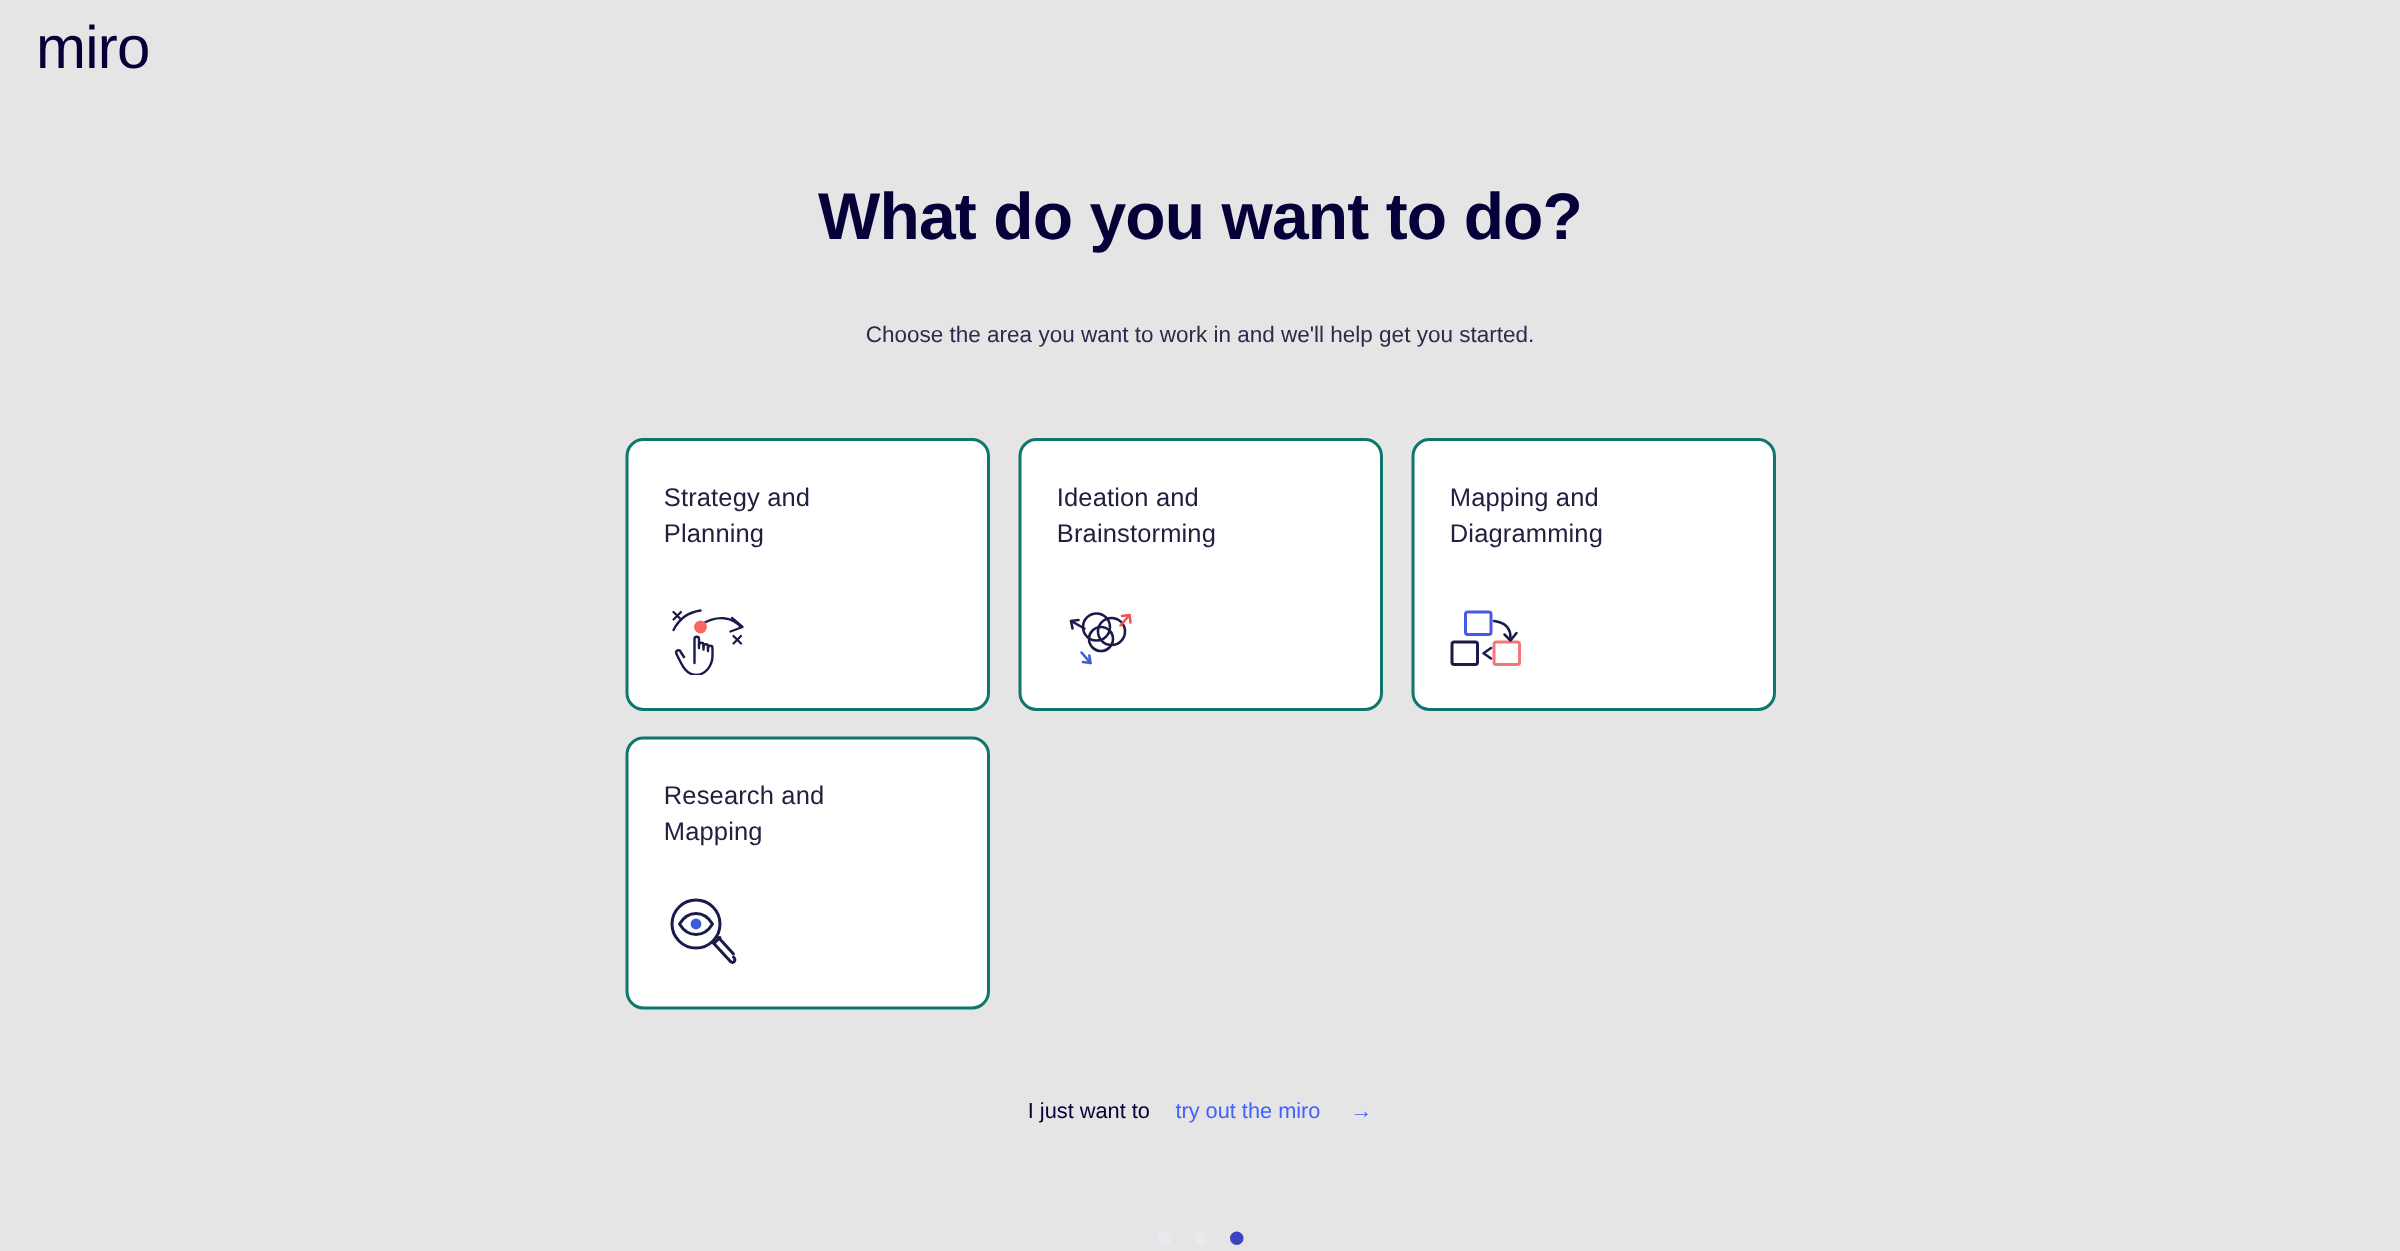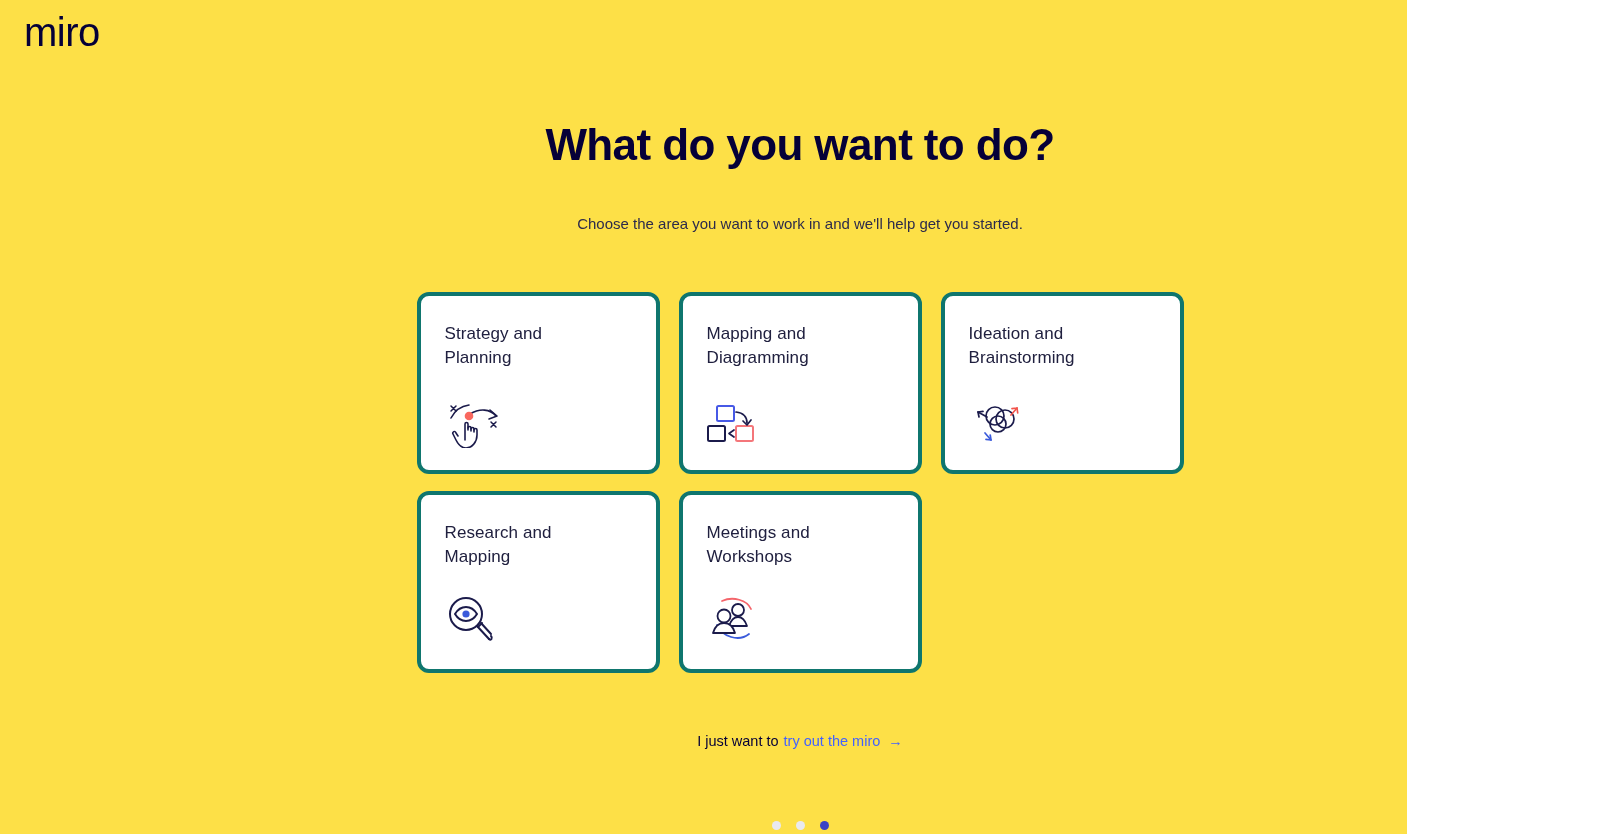--- a/index.html
+++ b/index.html
@@ -9,23 +9,23 @@
     padding: 0;
     width: 1600px;
     height: 834px;
     background: #ffffff;
     font-family: "Liberation Sans", sans-serif;
     -webkit-font-smoothing: antialiased;
   }
 
   .page {
     position: relative;
-    width: 1407px;
+    width: 1600px;
     height: 834px;
-    background: #fde047;
+    background: #e5e5e5;
     overflow: hidden;
   }
 
   
   .logo {
     position: absolute;
     left: 24px;
     top: 12px;
     font-family: "Liberation Sans", sans-serif;
     font-size: 40px;
@@ -71,21 +71,21 @@
     display: grid;
     grid-template-columns: repeat(3, 243px);
     grid-template-rows: repeat(2, 182px);
     column-gap: 19px;
     row-gap: 17px;
   }
 
   .card {
     position: relative;
     background: #ffffff;
-    border: 4px solid #0f766e;
+    border: 2px solid #0f766e;
     border-radius: 12px;
     padding: 26px 24px 0 24px;
     cursor: pointer;
     transition: box-shadow .15s ease, border-color .15s ease;
   }
 
   .card-title {
     font-size: 17px;
     font-weight: 400;
     color: #20203f;
@@ -102,21 +102,21 @@
     height: 56px;
   }
 
   
   .tryout {
     margin-top: 60px;
     font-size: 14.5px;
     color: #050038;
     display: flex;
     align-items: center;
-    gap: 5px;
+    gap: 17px;
   }
   .tryout-link {
     color: #4262ff;
     text-decoration: none;
     cursor: pointer;
   }
   .tryout-arrow { color: #4262ff; margin-left: 3px; }
 
   
   .dots {
@@ -161,83 +161,69 @@
             <path d="M28 37c0-2 3-2 3 0v3" stroke="#1b1b4b" stroke-width="1.6" stroke-linecap="round"></path>
             <path d="M31 38c0-2 3-2 3 0v5c0 7-5 13-11 13-5 0-8-4-10-8l-3-6c-1-2 2-4 3-1l2 3" stroke="#1b1b4b" stroke-width="1.6" stroke-linecap="round" stroke-linejoin="round"></path>
             <circle cx="26" cy="24" r="4.3" fill="#f9685f"></circle>
             <path d="M8 14l5 5M13 14l-5 5" stroke="#1b1b4b" stroke-width="1.5" stroke-linecap="round"></path>
             <path d="M48 30l5 5M53 30l-5 5" stroke="#1b1b4b" stroke-width="1.5" stroke-linecap="round"></path>
           </svg>
         </div>
       </div>
 
       <div class="card">
-        <div class="card-title">Mapping and
-Diagramming</div>
-        <div class="card-icon">
-          <svg viewBox="0 0 64 56" width="64" height="56" fill="none" xmlns="http://www.w3.org/2000/svg">
-            <rect x="12" y="14" width="17" height="15" rx="1.5" stroke="#4759e6" stroke-width="2"></rect>
-            <rect x="3" y="34" width="17" height="15" rx="1.5" stroke="#1b1b4b" stroke-width="2"></rect>
-            <rect x="31" y="34" width="17" height="15" rx="1.5" stroke="#f4767a" stroke-width="2"></rect>
-            <path d="M31 20c8 1 11 5 11 11" stroke="#1b1b4b" stroke-width="1.7" stroke-linecap="round"></path>
-            <path d="M38 29l4 4 4-5" stroke="#1b1b4b" stroke-width="1.7" stroke-linecap="round" stroke-linejoin="round"></path>
-            <path d="M29 38l-5 3.5 5 3.5" stroke="#1b1b4b" stroke-width="1.7" stroke-linecap="round" stroke-linejoin="round"></path>
-          </svg>
-        </div>
-      </div>
-
-      <div class="card">
         <div class="card-title">Ideation and
 Brainstorming</div>
         <div class="card-icon">
           <svg viewBox="0 0 64 56" width="64" height="56" fill="none" xmlns="http://www.w3.org/2000/svg">
             <circle cx="28" cy="24" r="9" stroke="#1b1b4b" stroke-width="1.7"></circle>
             <circle cx="38" cy="27" r="9" stroke="#1b1b4b" stroke-width="1.7"></circle>
             <circle cx="31" cy="32" r="8" stroke="#1b1b4b" stroke-width="1.7"></circle>
             <path d="M50 16l-6 7" stroke="#f2544c" stroke-width="1.7" stroke-linecap="round"></path>
             <path d="M50 16l-5 .6M50 16l.7 5" stroke="#f2544c" stroke-width="1.7" stroke-linecap="round"></path>
             <path d="M11 20l9 5" stroke="#1b1b4b" stroke-width="1.7" stroke-linecap="round"></path>
             <path d="M11 20l1 5M11 20l5-.7" stroke="#1b1b4b" stroke-width="1.7" stroke-linecap="round"></path>
             <path d="M24 48l-6-7" stroke="#3b5bdb" stroke-width="1.7" stroke-linecap="round"></path>
             <path d="M24 48l-.8-5M24 48l-5-.6" stroke="#3b5bdb" stroke-width="1.7" stroke-linecap="round"></path>
           </svg>
         </div>
       </div>
 
+      <div class="card">
+        <div class="card-title">Mapping and
+Diagramming</div>
+        <div class="card-icon">
+          <svg viewBox="0 0 64 56" width="64" height="56" fill="none" xmlns="http://www.w3.org/2000/svg">
+            <rect x="12" y="14" width="17" height="15" rx="1.5" stroke="#4759e6" stroke-width="2"></rect>
+            <rect x="3" y="34" width="17" height="15" rx="1.5" stroke="#1b1b4b" stroke-width="2"></rect>
+            <rect x="31" y="34" width="17" height="15" rx="1.5" stroke="#f4767a" stroke-width="2"></rect>
+            <path d="M31 20c8 1 11 5 11 11" stroke="#1b1b4b" stroke-width="1.7" stroke-linecap="round"></path>
+            <path d="M38 29l4 4 4-5" stroke="#1b1b4b" stroke-width="1.7" stroke-linecap="round" stroke-linejoin="round"></path>
+            <path d="M29 38l-5 3.5 5 3.5" stroke="#1b1b4b" stroke-width="1.7" stroke-linecap="round" stroke-linejoin="round"></path>
+          </svg>
+        </div>
+      </div>
+
 
       <div class="card">
         <div class="card-title">Research and
 Mapping</div>
         <div class="card-icon">
           <svg viewBox="0 0 64 56" width="64" height="56" fill="none" xmlns="http://www.w3.org/2000/svg">
             <circle cx="23" cy="23" r="16" stroke="#1b1b4b" stroke-width="2"></circle>
             <path d="M34 35l12 13" stroke="#1b1b4b" stroke-width="2" stroke-linecap="round"></path>
             <path d="M38 32l10 11" stroke="#1b1b4b" stroke-width="2" stroke-linecap="round"></path>
             <path d="M35 36l4-4" stroke="#1b1b4b" stroke-width="2" stroke-linecap="round"></path>
             <path d="M46 48c2 2 4-1 2-3" stroke="#1b1b4b" stroke-width="2" stroke-linecap="round"></path>
             <path d="M12 23c3-5 7-7 11-7s8 2 11 7c-3 5-7 7-11 7s-8-2-11-7z" stroke="#1b1b4b" stroke-width="2" stroke-linejoin="round"></path>
             <circle cx="23" cy="23" r="3.6" fill="#3b5bdb"></circle>
           </svg>
         </div>
       </div>
 
-      <div class="card">
-        <div class="card-title">Meetings and
-Workshops</div>
-        <div class="card-icon">
-          <svg viewBox="0 0 64 56" width="64" height="56" fill="none" xmlns="http://www.w3.org/2000/svg">
-            <path d="M17 10c11-5 25-1 29 8" stroke="#f4656b" stroke-width="1.8" stroke-linecap="round"></path>
-            <path d="M12 34c5 12 22 17 32 9" stroke="#3b5bdb" stroke-width="1.8" stroke-linecap="round"></path>
-            <circle cx="33" cy="19" r="6" stroke="#1b1b4b" stroke-width="1.8"></circle>
-            <path d="M24 35c2-6 5-9 9-9s7 3 9 9z" stroke="#1b1b4b" stroke-width="1.8" stroke-linejoin="round"></path>
-            <circle cx="19" cy="25" r="6.5" stroke="#1b1b4b" stroke-width="1.8" fill="#fff"></circle>
-            <path d="M8 42c2-7 6-10 11-10s9 3 11 10z" stroke="#1b1b4b" stroke-width="1.8" stroke-linejoin="round" fill="#fff"></path>
-          </svg>
-        </div>
-      </div>
 
     </div>
 
     <div class="tryout">
       <span>I just want to</span>
       <a class="tryout-link">try out the miro</a>
       <span class="tryout-arrow">→</span>
     </div>
 
     <div class="dots">

